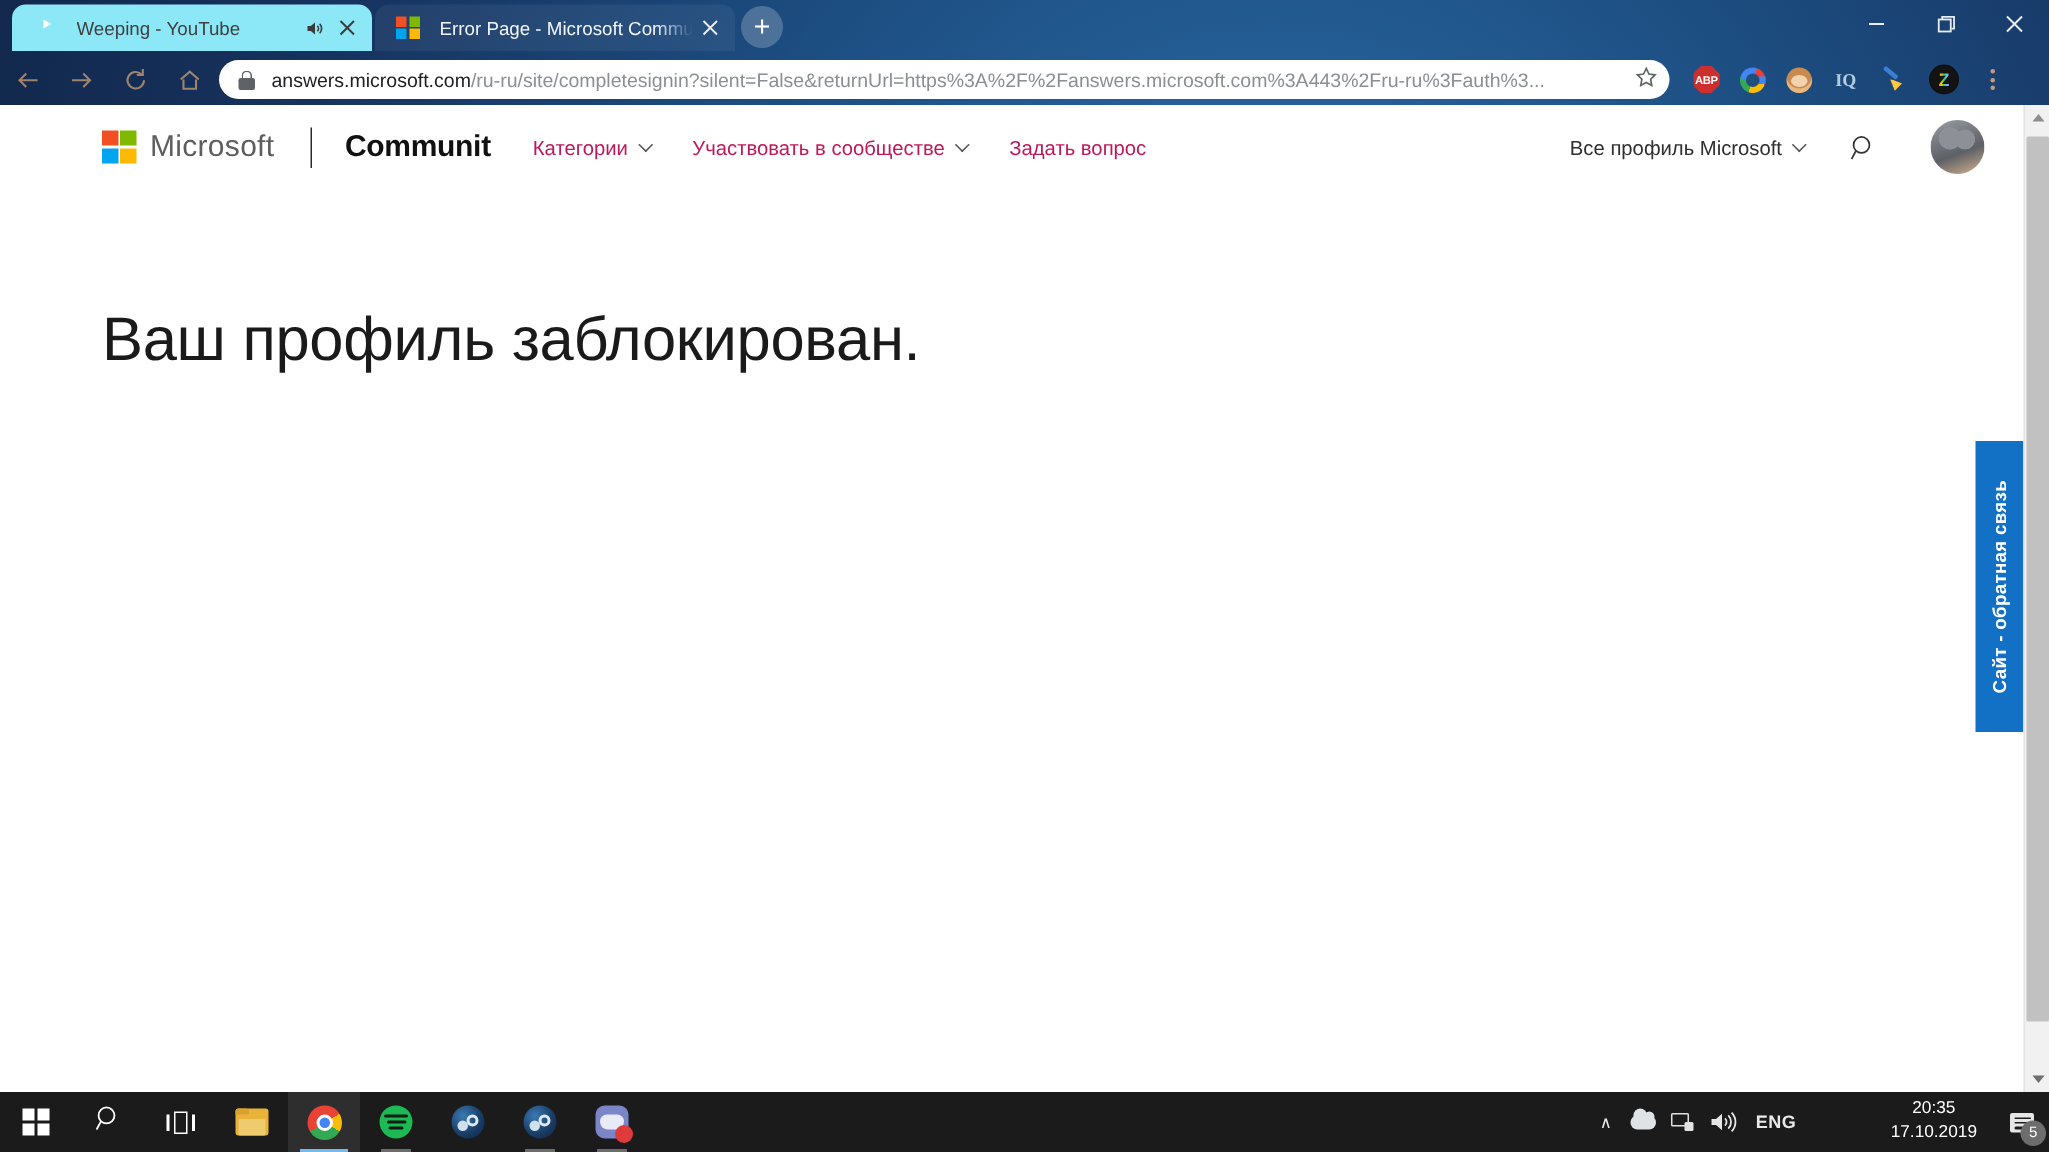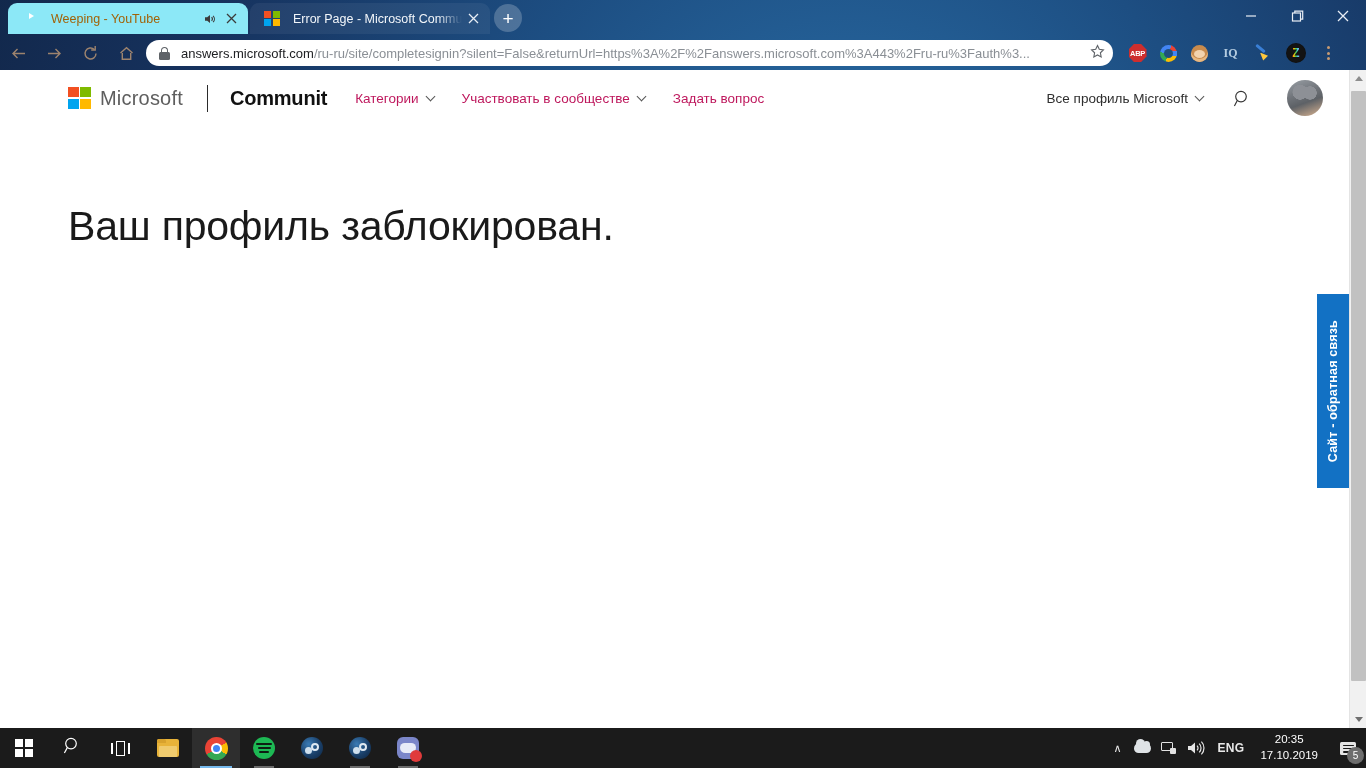--- a/index.html
+++ b/index.html
@@ -41,21 +41,21 @@
   #tab-youtube { left: 8px; width: 240px; }
   #tab-error   { left: 250px; width: 240px; }
   .tab-favicon { width: 18px; height: 18px; flex: 0 0 18px; position: relative; }
   .tab-title {
     flex: 1 1 auto; margin-left: 11px;
     font-size: 12.5px; white-space: nowrap; overflow: hidden;
     text-overflow: clip;
     -webkit-mask-image: linear-gradient(90deg,#000 85%,transparent 100%);
             mask-image: linear-gradient(90deg,#000 85%,transparent 100%);
   }
-  .tab.active .tab-title { color: #a16207; }
+  .tab.active .tab-title { color: #404040; }
   .tab.inactive .tab-title { color: #f2f6fa; }
   .tab-icon-btn {
     flex: 0 0 auto; width: 22px; height: 22px;
     display: flex; align-items: center; justify-content: center;
   }
   
   .yt-fav {
     width: 17px; height: 12px; background: #ee2d24; border-radius: 3px;
     margin-top: 3px; position: relative;
   }
@@ -280,21 +280,21 @@
   .cloud-shape { width: 17px; height: 10px; background: #dfe3e6; border-radius: 6px 6px 5px 5px; position: relative; }
   .cloud-shape:before { content:""; position:absolute; left:2px; top:-4px; width:9px; height:9px; border-radius:50%; background:#dfe3e6; }
   .cloud-shape:after { content:""; position:absolute; right:1px; top:-2px; width:7px; height:7px; border-radius:50%; background:#dfe3e6; }
   .tray-net { width: 26px; }
   .net-shape { width: 15px; height: 12px; position: relative; }
   .net-shape i:nth-child(1) { position:absolute; left:0; top:0; width:12px; height:9px; border:1.4px solid #e2e2e2; box-sizing:border-box; border-radius:1px;}
   .net-shape i:nth-child(2) { position:absolute; right:0; bottom:0; width:6px; height:6px; background:#e2e2e2; border-radius:1px;}
   .tray-vol { width: 28px; font-size: 14px; }
   .tray-lang { font-size: 12px; letter-spacing: .3px; padding: 0 8px; font-weight: 600; }
   #clock { display: flex; flex-direction: column; align-items: center; justify-content: flex-start;
-    color: #fff; font-size: 11.5px; line-height: 1.35; padding: 0 12px 0 8px; }
+    color: #fff; font-size: 11.5px; line-height: 1.35; padding: 0 12px 0 8px; margin-left: 47px; }
   #notif { width: 36px; position: relative; }
   .notif-shape { width: 16px; height: 13px; background: #e6e6e6; border-radius: 1.5px; position: relative; }
   .notif-shape i { position:absolute; left:2.5px; background:#1b1b1b; height:1.6px; border-radius:1px; }
   .notif-shape i:nth-child(1){ top:3px; width:11px; }
   .notif-shape i:nth-child(2){ top:6.3px; width:11px; }
   .notif-shape i:nth-child(3){ top:9.6px; width:7px; }
   .notif-badge {
     position: absolute; right: 2px; bottom: 4px; width: 17px; height: 17px; border-radius: 50%;
     background: #6d6d6d; color: #fff; font-size: 10px;
     display: flex; align-items: center; justify-content: center;

